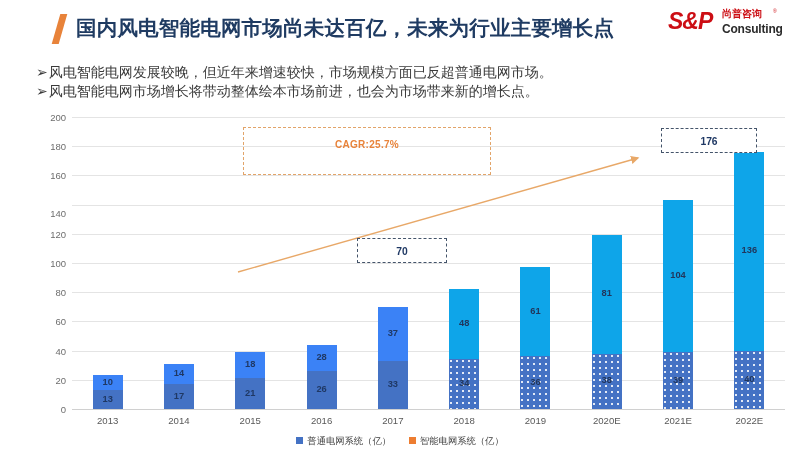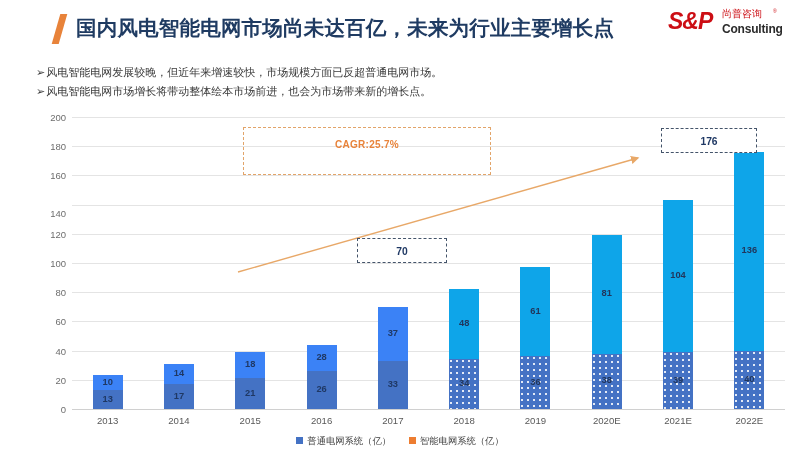--- a/index.html
+++ b/index.html
@@ -49,21 +49,21 @@
     font-weight: bold;
     font-style: italic;
     color: #CC0E14;
     letter-spacing: -1px;
     line-height: 1;
   }
   #logo-cn {
     position: absolute;
     left: 54px; top: 1px;
     font-size: 10px;
-    font-weight: normal;
+    font-weight: bold;
     color: #CC0E14;
     line-height: 1;
   }
   #logo-reg {
     position: absolute;
     left: 105px; top: 0px;
     font-size: 5px;
     color: #CC0E14;
   }
   #logo-consulting {
@@ -76,21 +76,21 @@
     letter-spacing: -0.2px;
   }
 
   
   #bullets {
     position: absolute;
     left: 36px; top: 63px;
     width: 500px;
   }
   .bullet-row {
-    font-size: 11px;
+    font-size: 14px;
     color: #3A3A3A;
     line-height: 19px;
     white-space: nowrap;
   }
   .bullet-mark {
     color: #3A3A3A;
     margin-right: 1px;
   }
 
   

